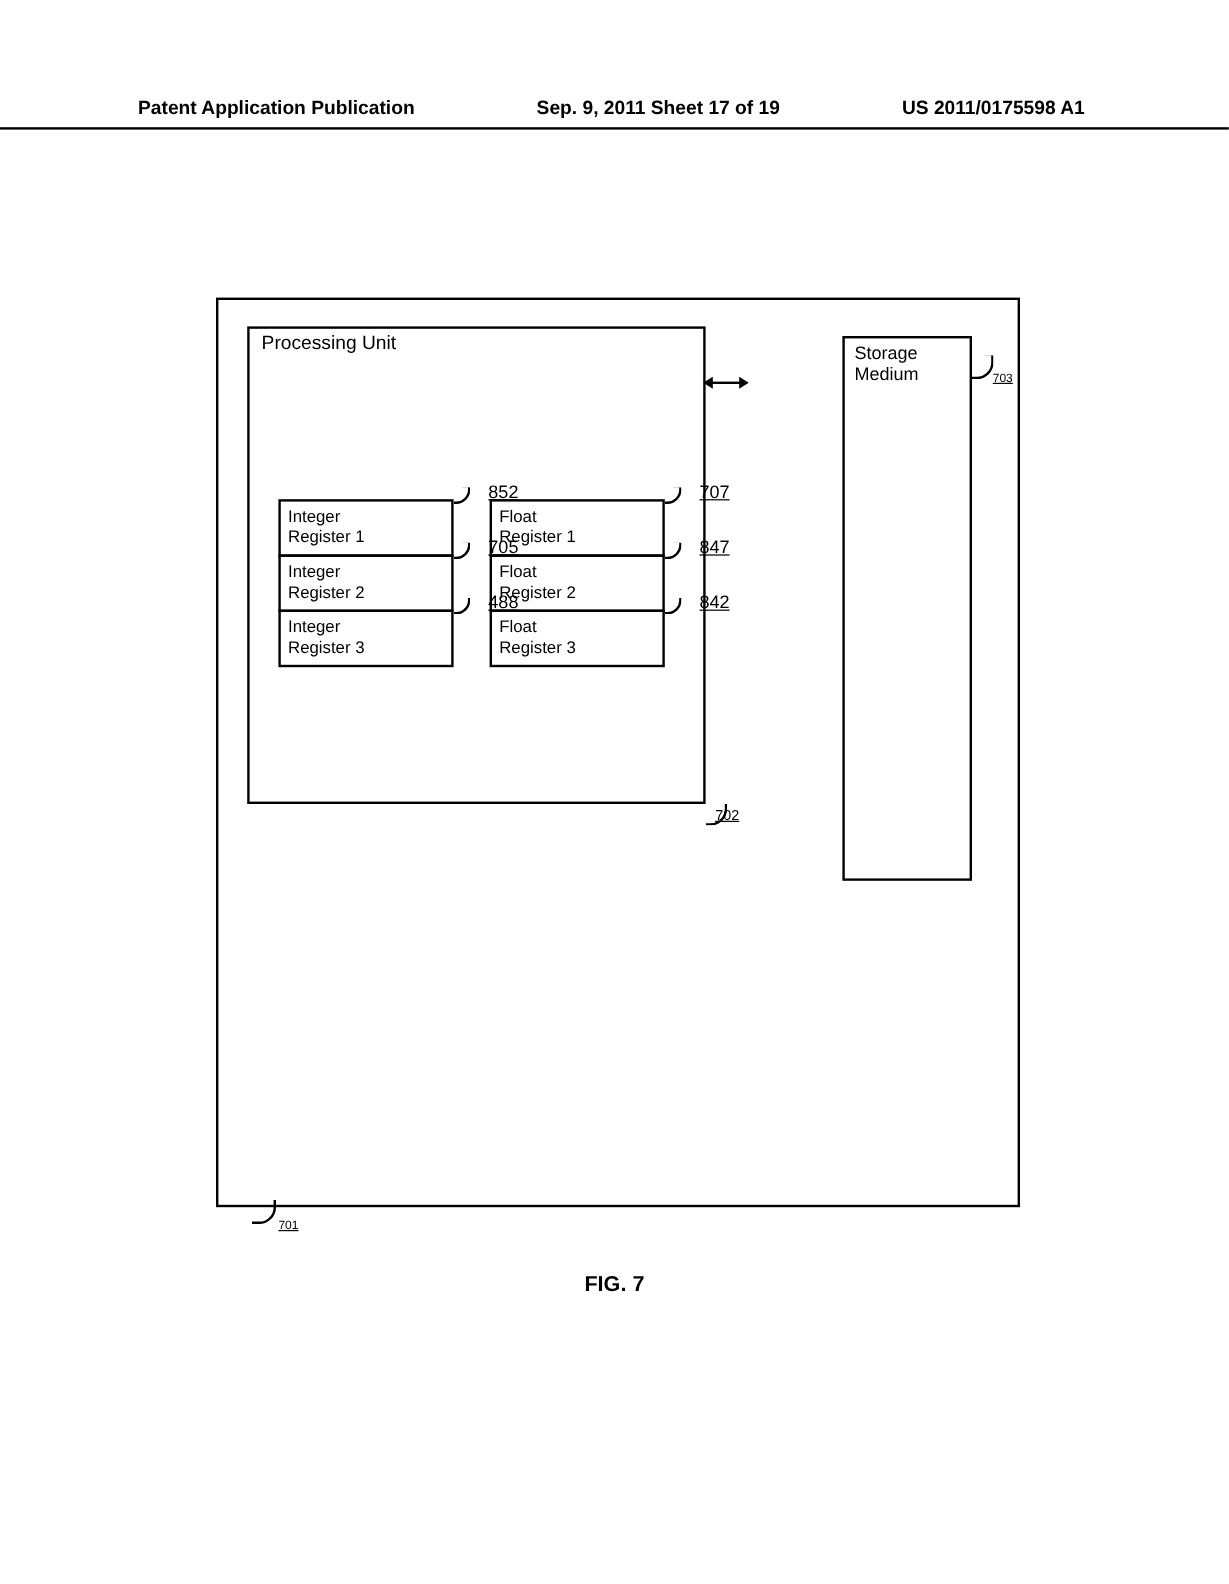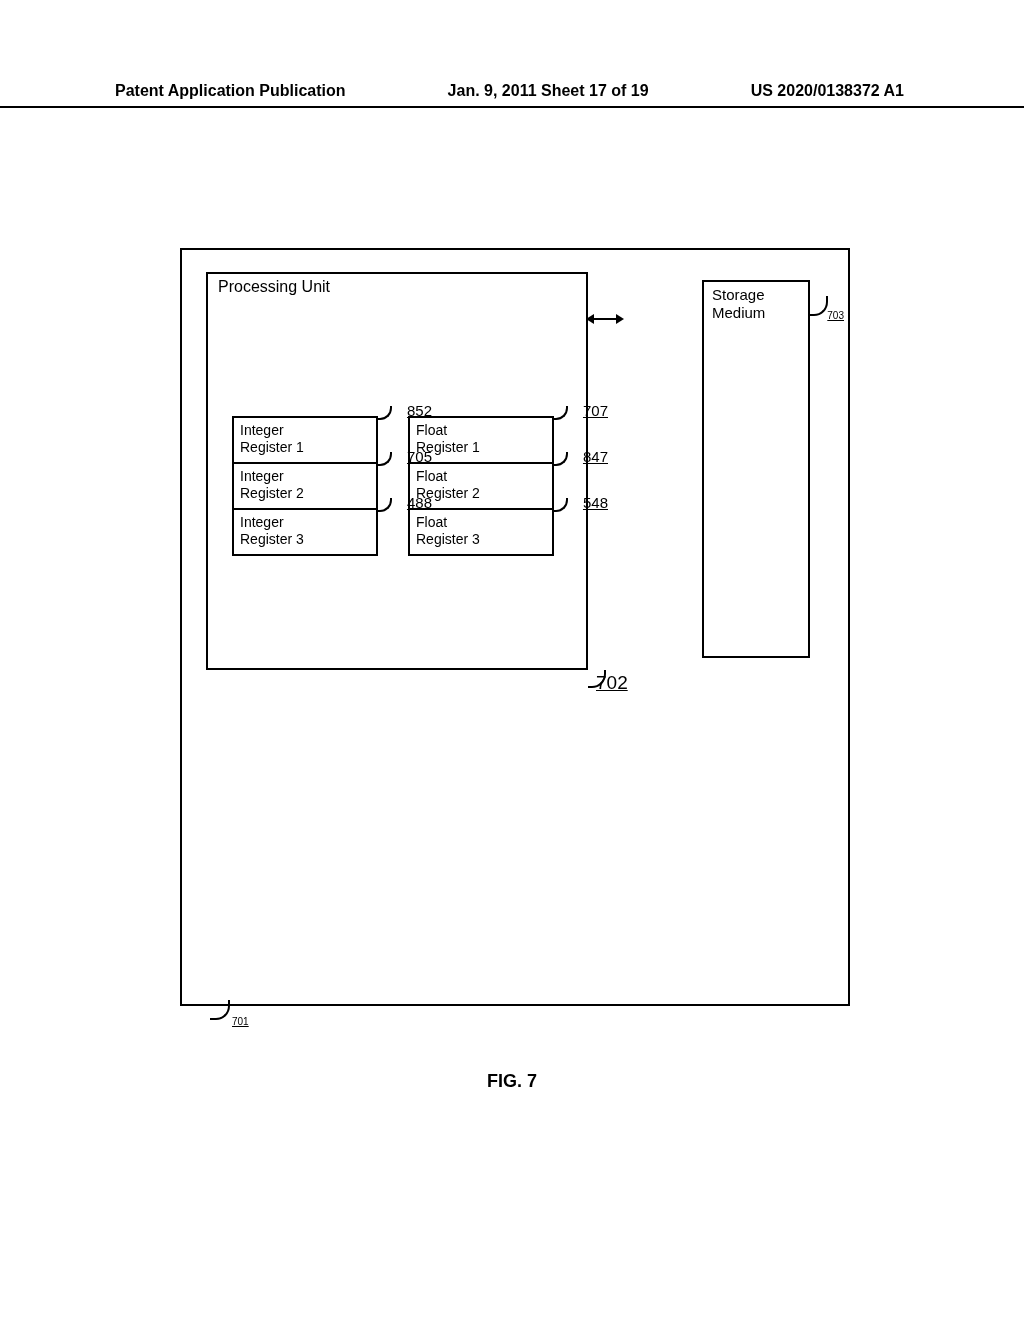--- a/index.html
+++ b/index.html
@@ -55,31 +55,31 @@
     width: 18px;
     height: 18px;
     border: 2px solid #000;
     border-top: none;
     border-left: none;
     border-radius: 0 0 14px 0;
   }
   .pu-lead.n702 { right: -20px; bottom: -20px; }
   .lbl702 {
     position: absolute;
-    font-size: 19px;
+    font-size: 12px;
     left: 414px;
     top: 422px;
     text-decoration: underline;
   }
   .storage {
     position: absolute;
     right: 38px;
     top: 30px;
     width: 108px;
-    height: 378px;
+    height: 454px;
     border: 2px solid #000;
   }
   .storage-title {
     position: absolute;
     top: 4px;
     left: 8px;
     font-size: 15px;
     line-height: 1.2;
   }
   .lead703 {
@@ -172,32 +172,31 @@
     text-decoration: underline;
   }
   .fig-caption {
     position: absolute;
     left: 0;
     width: 100%;
     text-align: center;
     top: 1060px;
     font-size: 18px;
     font-weight: bold;
-    margin-top: 11px;
   }
 </style>
 </head>
 <body>
 
 <div class="page">
 
   <div class="header">
     <span>Patent Application Publication</span>
-    <span>Jan. 9, 2011  Sheet 17 of 19</span>
-    <span>US 2020/0138372 A1</span>
+    <span>Sep. 9, 2011  Sheet 17 of 19</span>
+    <span>US 2011/0175598 A1</span>
   </div>
 
   <div class="outer-box">
 
     <div class="processing-unit">
       <div class="pu-title">Processing Unit</div>
 
       <div class="reg-col left">
         <div class="reg-box">
           <span style="white-space:pre-line;">Integer
@@ -229,21 +228,21 @@
         <div class="reg-box">
           <span style="white-space:pre-line;">Float
 Register 2</span>
           <span class="reg-lead"></span>
           <span class="reg-lbl">847</span>
         </div>
         <div class="reg-box">
           <span style="white-space:pre-line;">Float
 Register 3</span>
           <span class="reg-lead"></span>
-          <span class="reg-lbl">548</span>
+          <span class="reg-lbl">842</span>
         </div>
       </div>
 
       <span class="pu-lead n702"></span>
     </div>
     <span class="lbl702">702</span>
 
     <div class="arrow-double"></div>
 
     <div class="storage">

